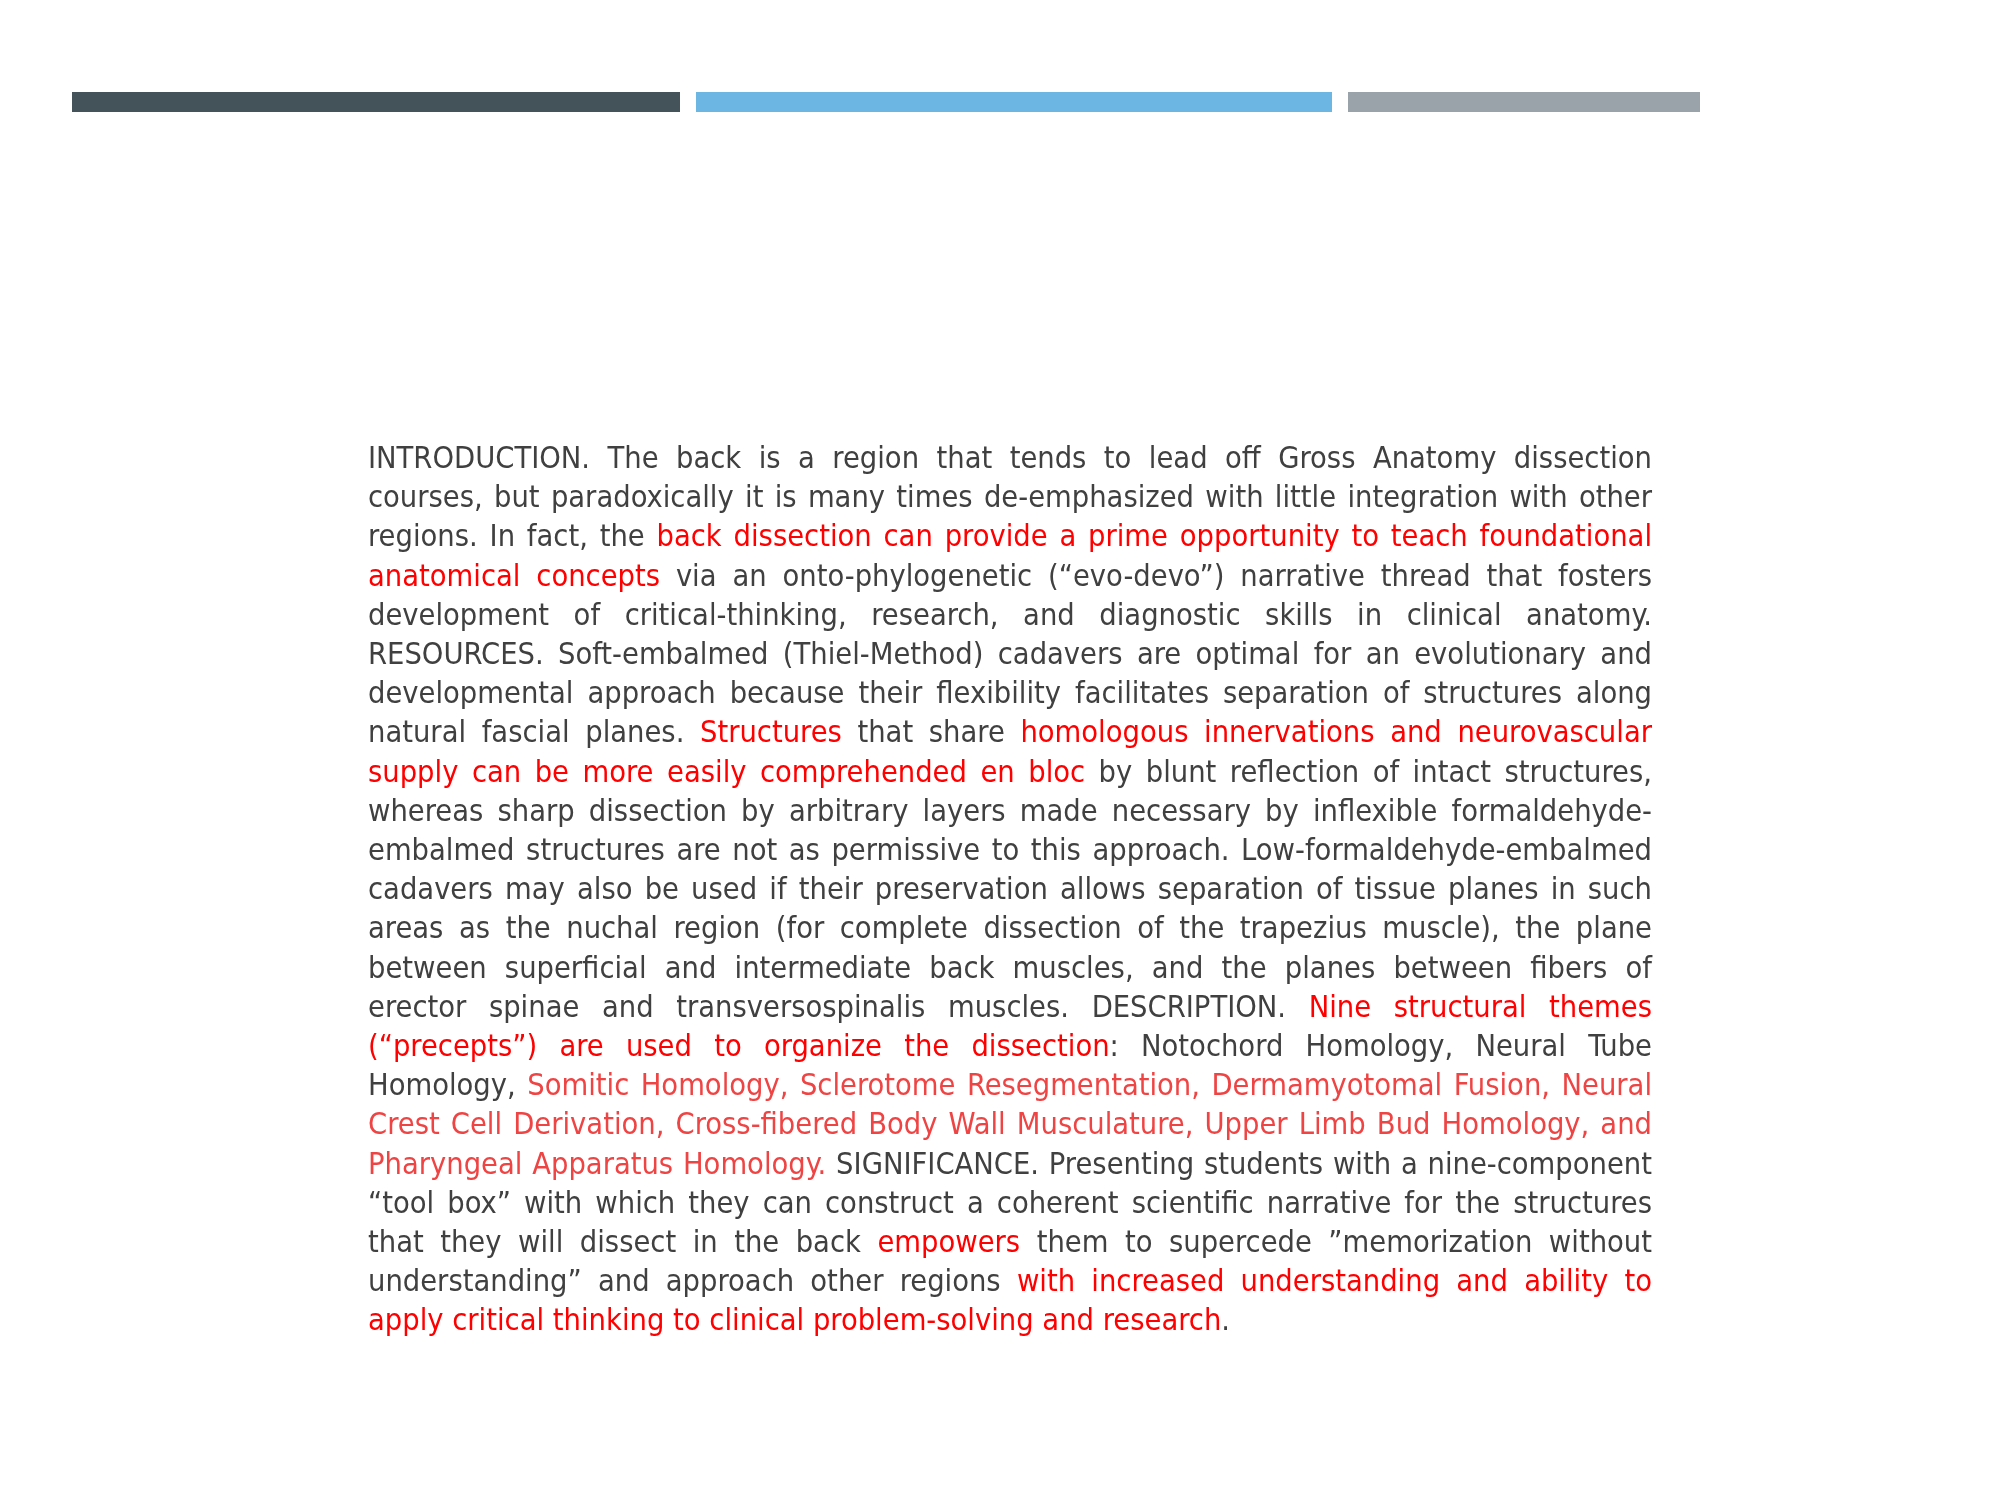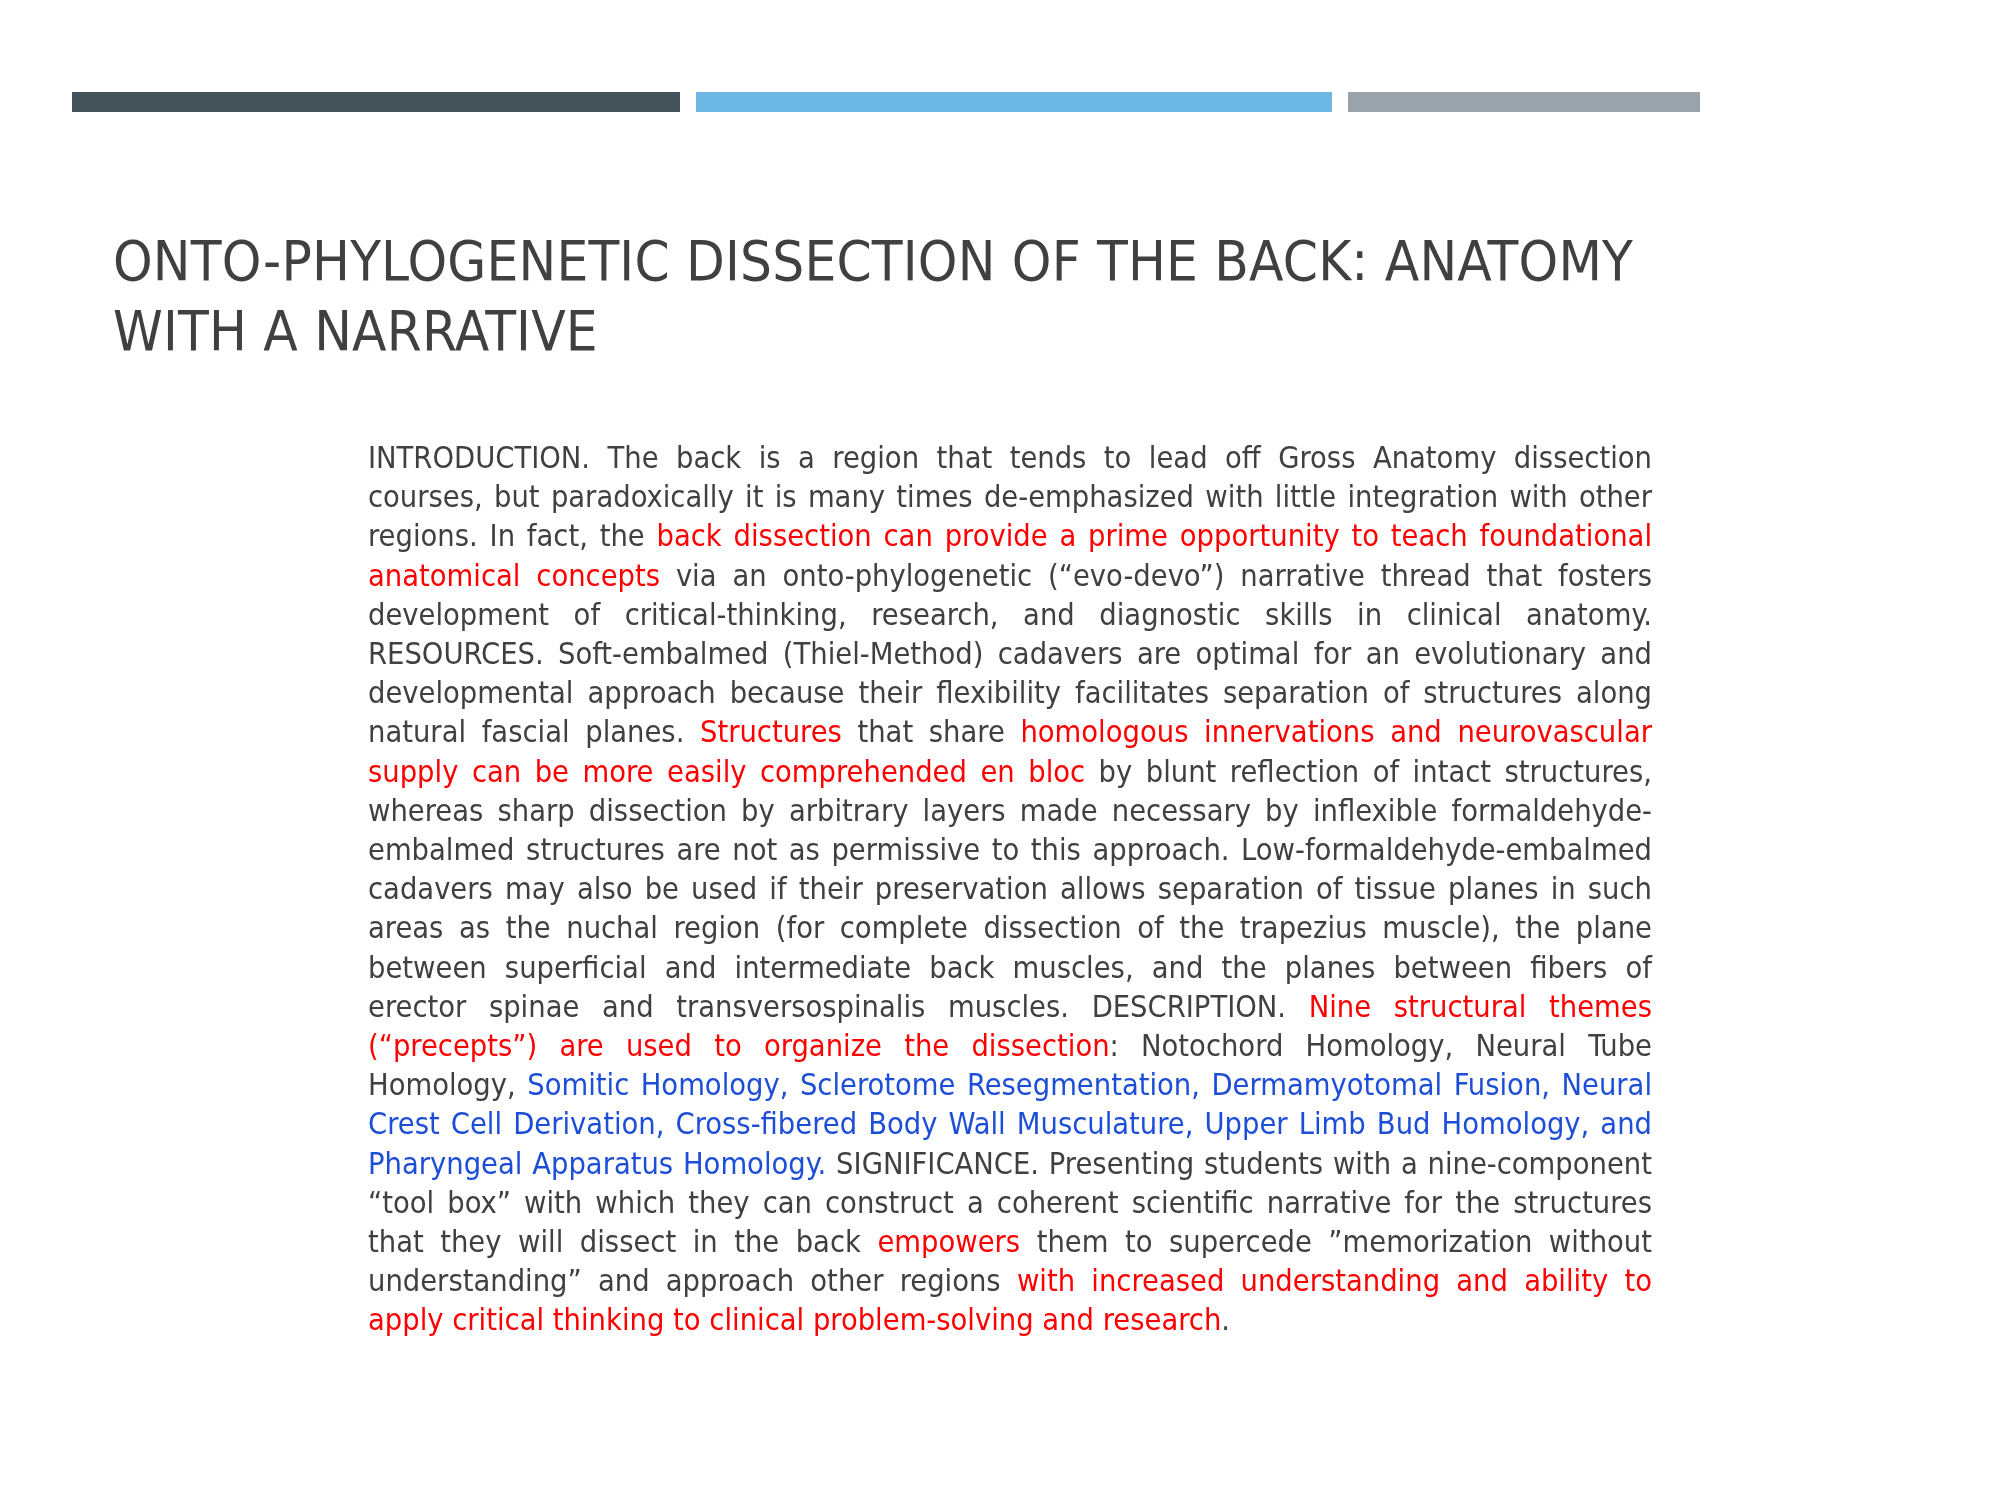--- a/index.html
+++ b/index.html
@@ -68,33 +68,32 @@
     text-justify: inter-word;
     hyphens: none;
   }
   .body-block p {
     margin: 0;
   }
   
   .body-block p:last-child { text-align: justify; }
 
   .red   { color: #FF0000; }
-  .black { color: #1d4ed8; }
+  .black { color: #ef4444; }
   .ital  { }
 </style>
 </head>
 <body>
 
 <div class="slide">
 
   <div class="header-rule">
     <div class="rule-seg dark" style="background: rgb(68, 82, 90);"></div>
     <div class="rule-seg blue" style="background: rgb(108, 182, 228);"></div>
     <div class="rule-seg gray" style="background: rgb(154, 162, 170);"></div>
   </div>
 
-  <h1 class="title"><span>ONTO-PHYLOGENETIC DISSECTION OF THE BACK: ANATOMY</span><br><span>WITH A NARRATIVE</span></h1>
 
   <div class="body-block">
     <p><span><span>INTRODUCTION. The back is a region that tends to lead off Gross Anatomy dissection courses, but paradoxically it is many times de-emphasized with little integration with other regions. In fact, the </span><span class="red">back dissection can provide a prime opportunity to teach foundational anatomical concepts</span><span> via an onto-phylogenetic (“evo-devo”) narrative thread that fosters development of critical-thinking, research, and diagnostic skills in clinical anatomy. </span><span>RESOURCES. Soft-embalmed (Thiel-Method) cadavers are optimal for an evolutionary and developmental approach because their flexibility facilitates separation of structures along natural fascial planes. </span><span class="red">Structures</span><span> that share </span><span class="red">homologous innervations and neurovascular supply can be more easily comprehended </span><span class="red ital">en bloc</span><span> by blunt reflection of intact structures, whereas sharp dissection by arbitrary layers made necessary by inflexible formaldehyde-embalmed structures are not as permissive to this approach. Low-formaldehyde-embalmed cadavers may also be used if their preservation allows separation of tissue planes in such areas as the nuchal region (for complete dissection of the trapezius muscle), the plane between superficial and intermediate back muscles, and the planes between fibers of erector spinae and transversospinalis muscles. </span><span>DESCRIPTION. </span><span class="red">Nine structural themes (“precepts”) are used to organize the dissection</span><span>: Notochord Homology, Neural Tube Homology, </span><span class="black">Somitic Homology, Sclerotome Resegmentation, Dermamyotomal Fusion,  Neural Crest Cell Derivation, Cross-fibered Body Wall Musculature, Upper Limb Bud Homology, and Pharyngeal Apparatus Homology.</span><span> SIGNIFICANCE. Presenting students with a nine-component “tool box” with which they can construct a coherent scientific narrative for the structures that they will dissect in the back </span><span class="red">empowers</span><span> them to supercede ”memorization without understanding” and approach other regions </span><span class="red"> with increased understanding and ability to apply critical thinking to clinical problem-solving and research</span><span>.</span></span></p>
   </div>
 
 </div>
 
 </body></html>

